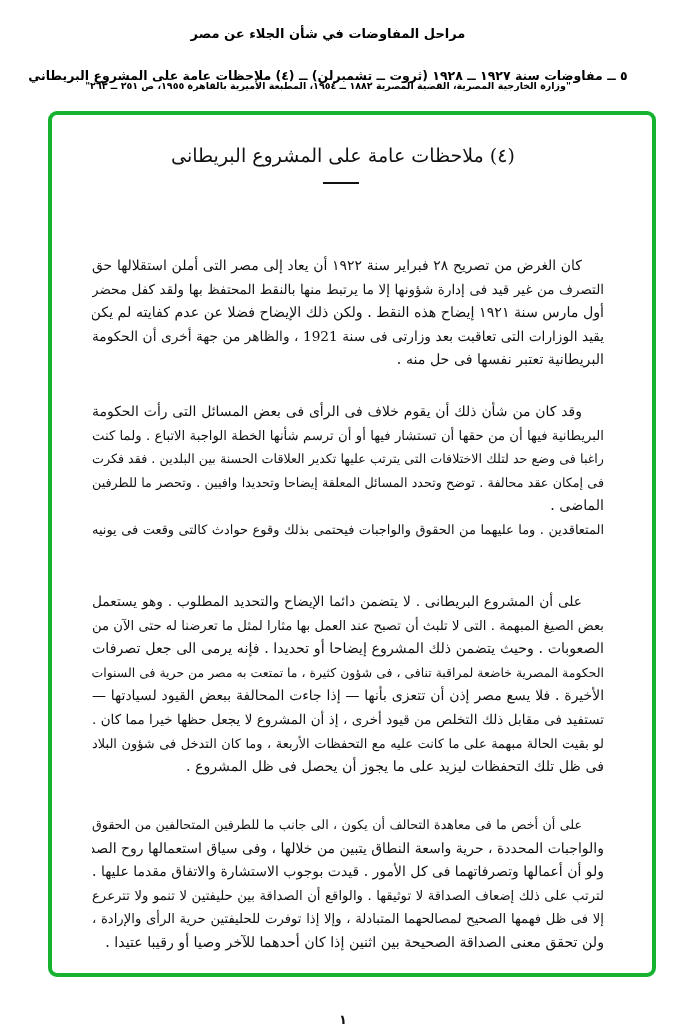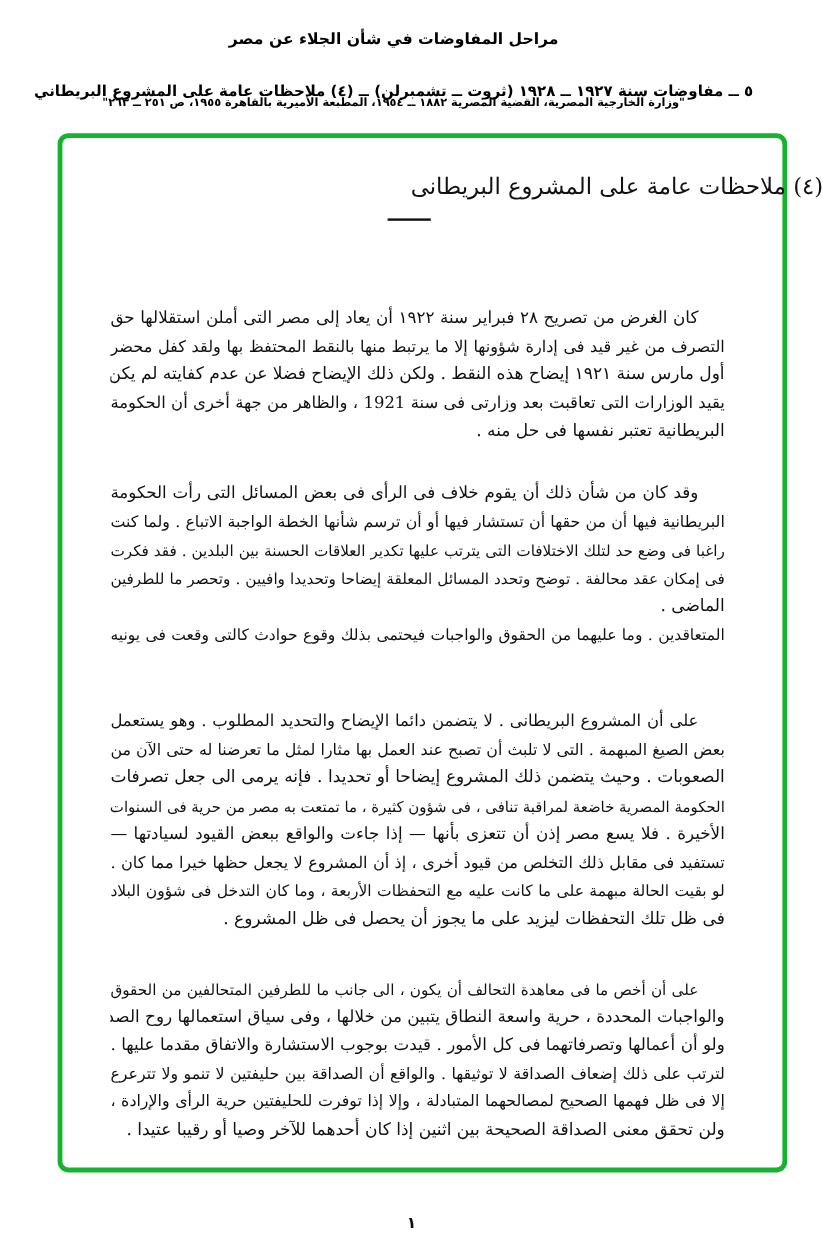--- a/index.html
+++ b/index.html
@@ -38,21 +38,21 @@
       border: 4px solid #15b32f;
       border-radius: 9px;
       box-sizing: content-box;
     }
 
     .section-title {
       position: absolute;
       top: 144px;
       left: 0;
       width: 686px;
-      text-align: right;
+      text-align: center;
       direction: rtl;
       font-size: 19px;
       color: #111;
     }
     .title-rule {
       position: absolute;
       top: 182px;
       left: 323px;
       width: 36px;
       height: 2px;
@@ -128,21 +128,21 @@
   <span class="line" style="font-size: 12.7px;">فى إمكان عقد محالفة . توضح وتحدد المسائل المعلقة إيضاحا وتحديدا وافيين . وتحصر ما للطرفين</span>
   <span class="line last">الماضى .</span>
   <span class="line" style="font-size: 12.95px;">المتعاقدين . وما عليهما من الحقوق والواجبات فيحتمى بذلك وقوع حوادث كالتى وقعت فى يونيه</span>
 </div>
 
 <div class="body-text p3">
   <span class="line indent" style="font-size: 13.7px;">على أن المشروع البريطانى . لا يتضمن دائما الإيضاح والتحديد المطلوب . وهو يستعمل</span>
   <span class="line" style="font-size: 13.2px;">بعض الصيغ المبهمة . التى لا تلبث أن تصبح عند العمل بها مثارا لمثل ما تعرضنا له حتى الآن من</span>
   <span class="line">الصعوبات . وحيث يتضمن ذلك المشروع إيضاحا أو تحديدا . فإنه يرمى الى جعل تصرفات</span>
   <span class="line" style="font-size: 12.45px;">الحكومة المصرية خاضعة لمراقبة تنافى ، فى شؤون كثيرة ، ما تمتعت به مصر من حرية فى السنوات</span>
-  <span class="line" style="font-size: 13.95px;">الأخيرة . فلا يسع مصر إذن أن تتعزى بأنها — إذا جاءت والواقع ببعض القيود لسيادتها —</span>
+  <span class="line" style="font-size: 13.95px;">الأخيرة . فلا يسع مصر إذن أن تتعزى بأنها — إذا جاءت المحالفة ببعض القيود لسيادتها —</span>
   <span class="line" style="font-size: 13.45px;">تستفيد فى مقابل ذلك التخلص من قيود أخرى ، إذ أن المشروع لا يجعل حظها خيرا مما كان .</span>
   <span class="line" style="font-size: 12.95px;">لو بقيت الحالة مبهمة على ما كانت عليه مع التحفظات الأربعة ، وما كان التدخل فى شؤون البلاد</span>
   <span class="line last">فى ظل تلك التحفظات ليزيد على ما يجوز أن يحصل فى ظل المشروع .</span>
 </div>
 
 <div class="body-text p4">
   <span class="line indent" style="font-size: 12.7px;">على أن أخص ما فى معاهدة التحالف أن يكون ، الى جانب ما للطرفين المتحالفين من الحقوق</span>
   <span class="line" style="font-size: 14px;">والواجبات المحددة ، حرية واسعة النطاق يتبين من خلالها ، وفى سياق استعمالها روح الصداقة بينهما</span>
   <span class="line" style="font-size: 13.95px;">ولو أن أعمالها وتصرفاتهما فى كل الأمور . قيدت بوجوب الاستشارة والاتفاق مقدما عليها .</span>
   <span class="line" style="font-size: 13.2px;">لترتب على ذلك إضعاف الصداقة لا توثيقها . والواقع أن الصداقة بين حليفتين لا تنمو ولا تترعرع</span>

